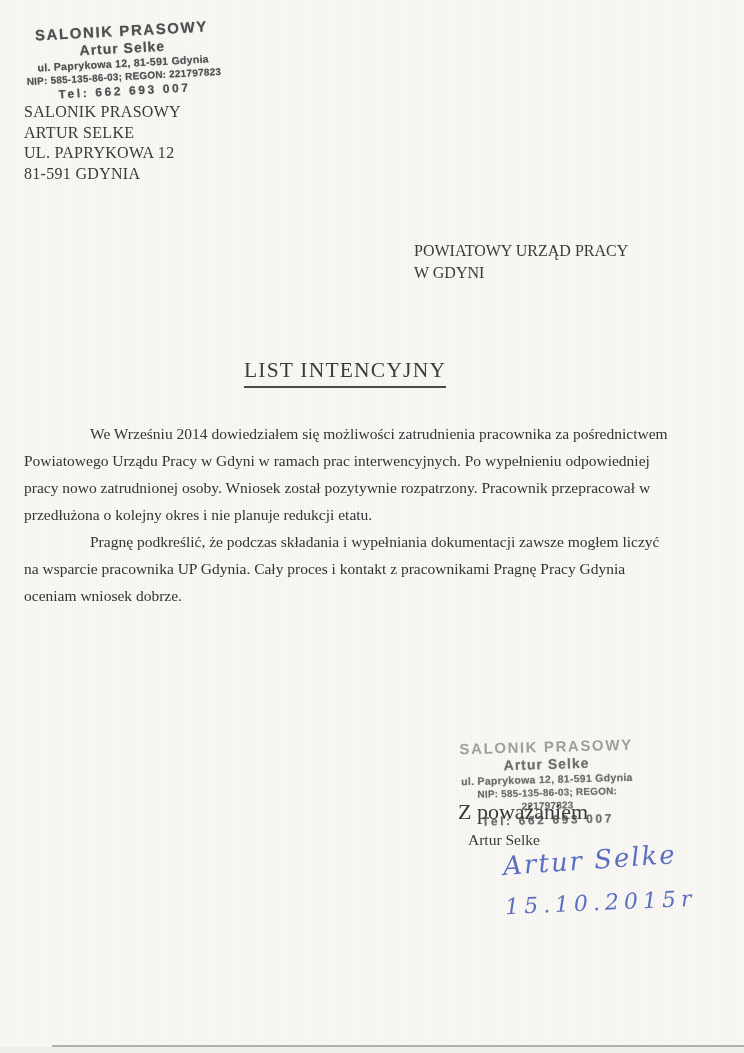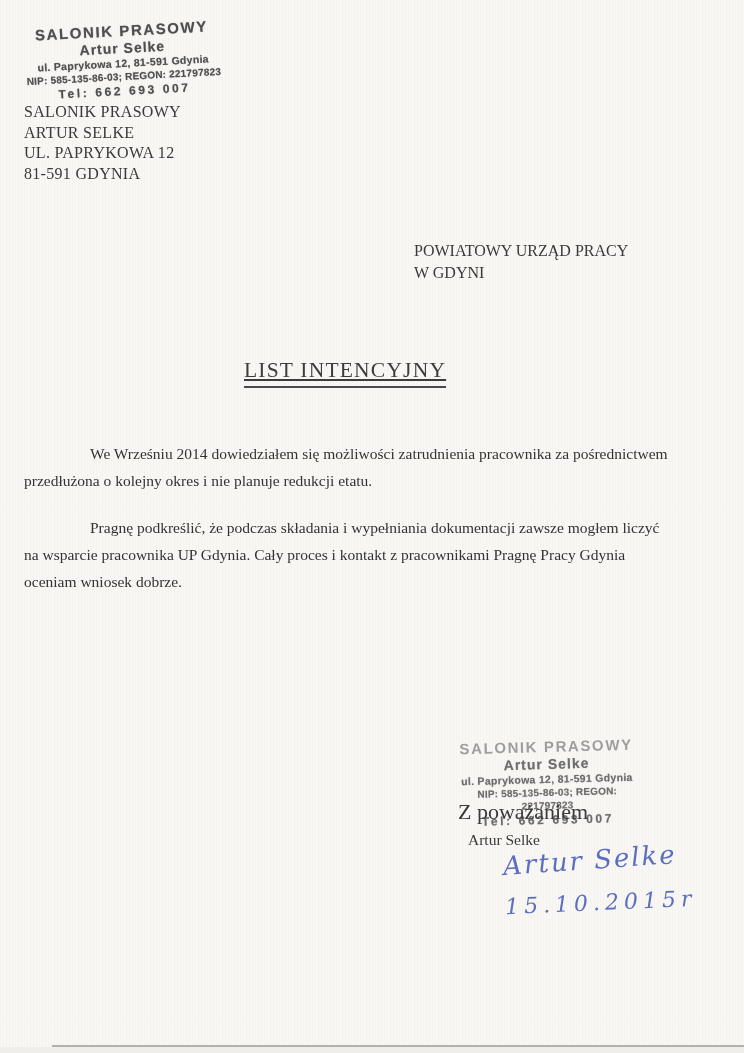--- a/index.html
+++ b/index.html
@@ -42,30 +42,30 @@
   }
   .recipient {
     position: absolute; left: 414px; top: 240px;
     font-size: 16px; line-height: 21.5px; color: #3a3a3a;
   }
 
   
   .title {
     position: absolute; left: 244px; top: 358px; margin: 0;
     font-size: 21.5px; font-weight: 400; letter-spacing: 1.2px; color: #3c3c3c;
-    border-bottom: 2px solid #4a4a4a; padding-bottom: 3px; text-decoration: underline;
+    border-bottom: 2px solid #4a4a4a; padding-bottom: 3px;
   }
 
   
   .letter-body {
     position: absolute; left: 24px; top: 420px; width: 650px;
     font-size: 15.5px; line-height: 27px; color: #333;
   }
   .letter-body .line { white-space: nowrap; }
-  .letter-body .indent { text-indent: 66px; margin-top: 20px; }
+  .letter-body .indent { text-indent: 66px; }
 
   
   .valediction { position: absolute; left: 458px; top: 799px; font-size: 22px; color: #3a3a3a; }
   .typed-name  { position: absolute; left: 468px; top: 831px; font-size: 15.5px; color: #3a3a3a; }
 
   
   .hand {
     font-family: "DejaVu Serif", serif;
     font-style: italic;
     color: #5b6ec0;
@@ -107,20 +107,22 @@
 
   <div class="recipient">
     <div>POWIATOWY URZĄD PRACY</div>
     <div>W GDYNI</div>
   </div>
 
   <h1 class="title">LIST INTENCYJNY</h1>
 
   <div class="letter-body">
     <div class="line indent">We Wrześniu 2014 dowiedziałem się możliwości zatrudnienia pracownika za pośrednictwem</div>
+    <div class="line">Powiatowego Urządu Pracy w Gdyni w ramach prac interwencyjnych. Po wypełnieniu odpowiedniej</div>
+    <div class="line">pracy nowo zatrudnionej osoby. Wniosek został pozytywnie rozpatrzony. Pracownik przepracował w</div>
     <div class="line">przedłużona o kolejny okres i nie planuje redukcji etatu.</div>
     <div class="line indent">Pragnę podkreślić, że podczas składania i wypełniania dokumentacji zawsze mogłem liczyć</div>
     <div class="line">na wsparcie pracownika UP Gdynia. Cały proces i kontakt z pracownikami Pragnę Pracy Gdynia</div>
     <div class="line">oceniam wniosek dobrze.</div>
   </div>
 
   <div class="stamp stamp-bottom">
     <div class="stamp-l1">SALONIK PRASOWY</div>
     <div class="stamp-l2">Artur Selke</div>
     <div class="stamp-l3">ul. Paprykowa 12, 81-591 Gdynia</div>

